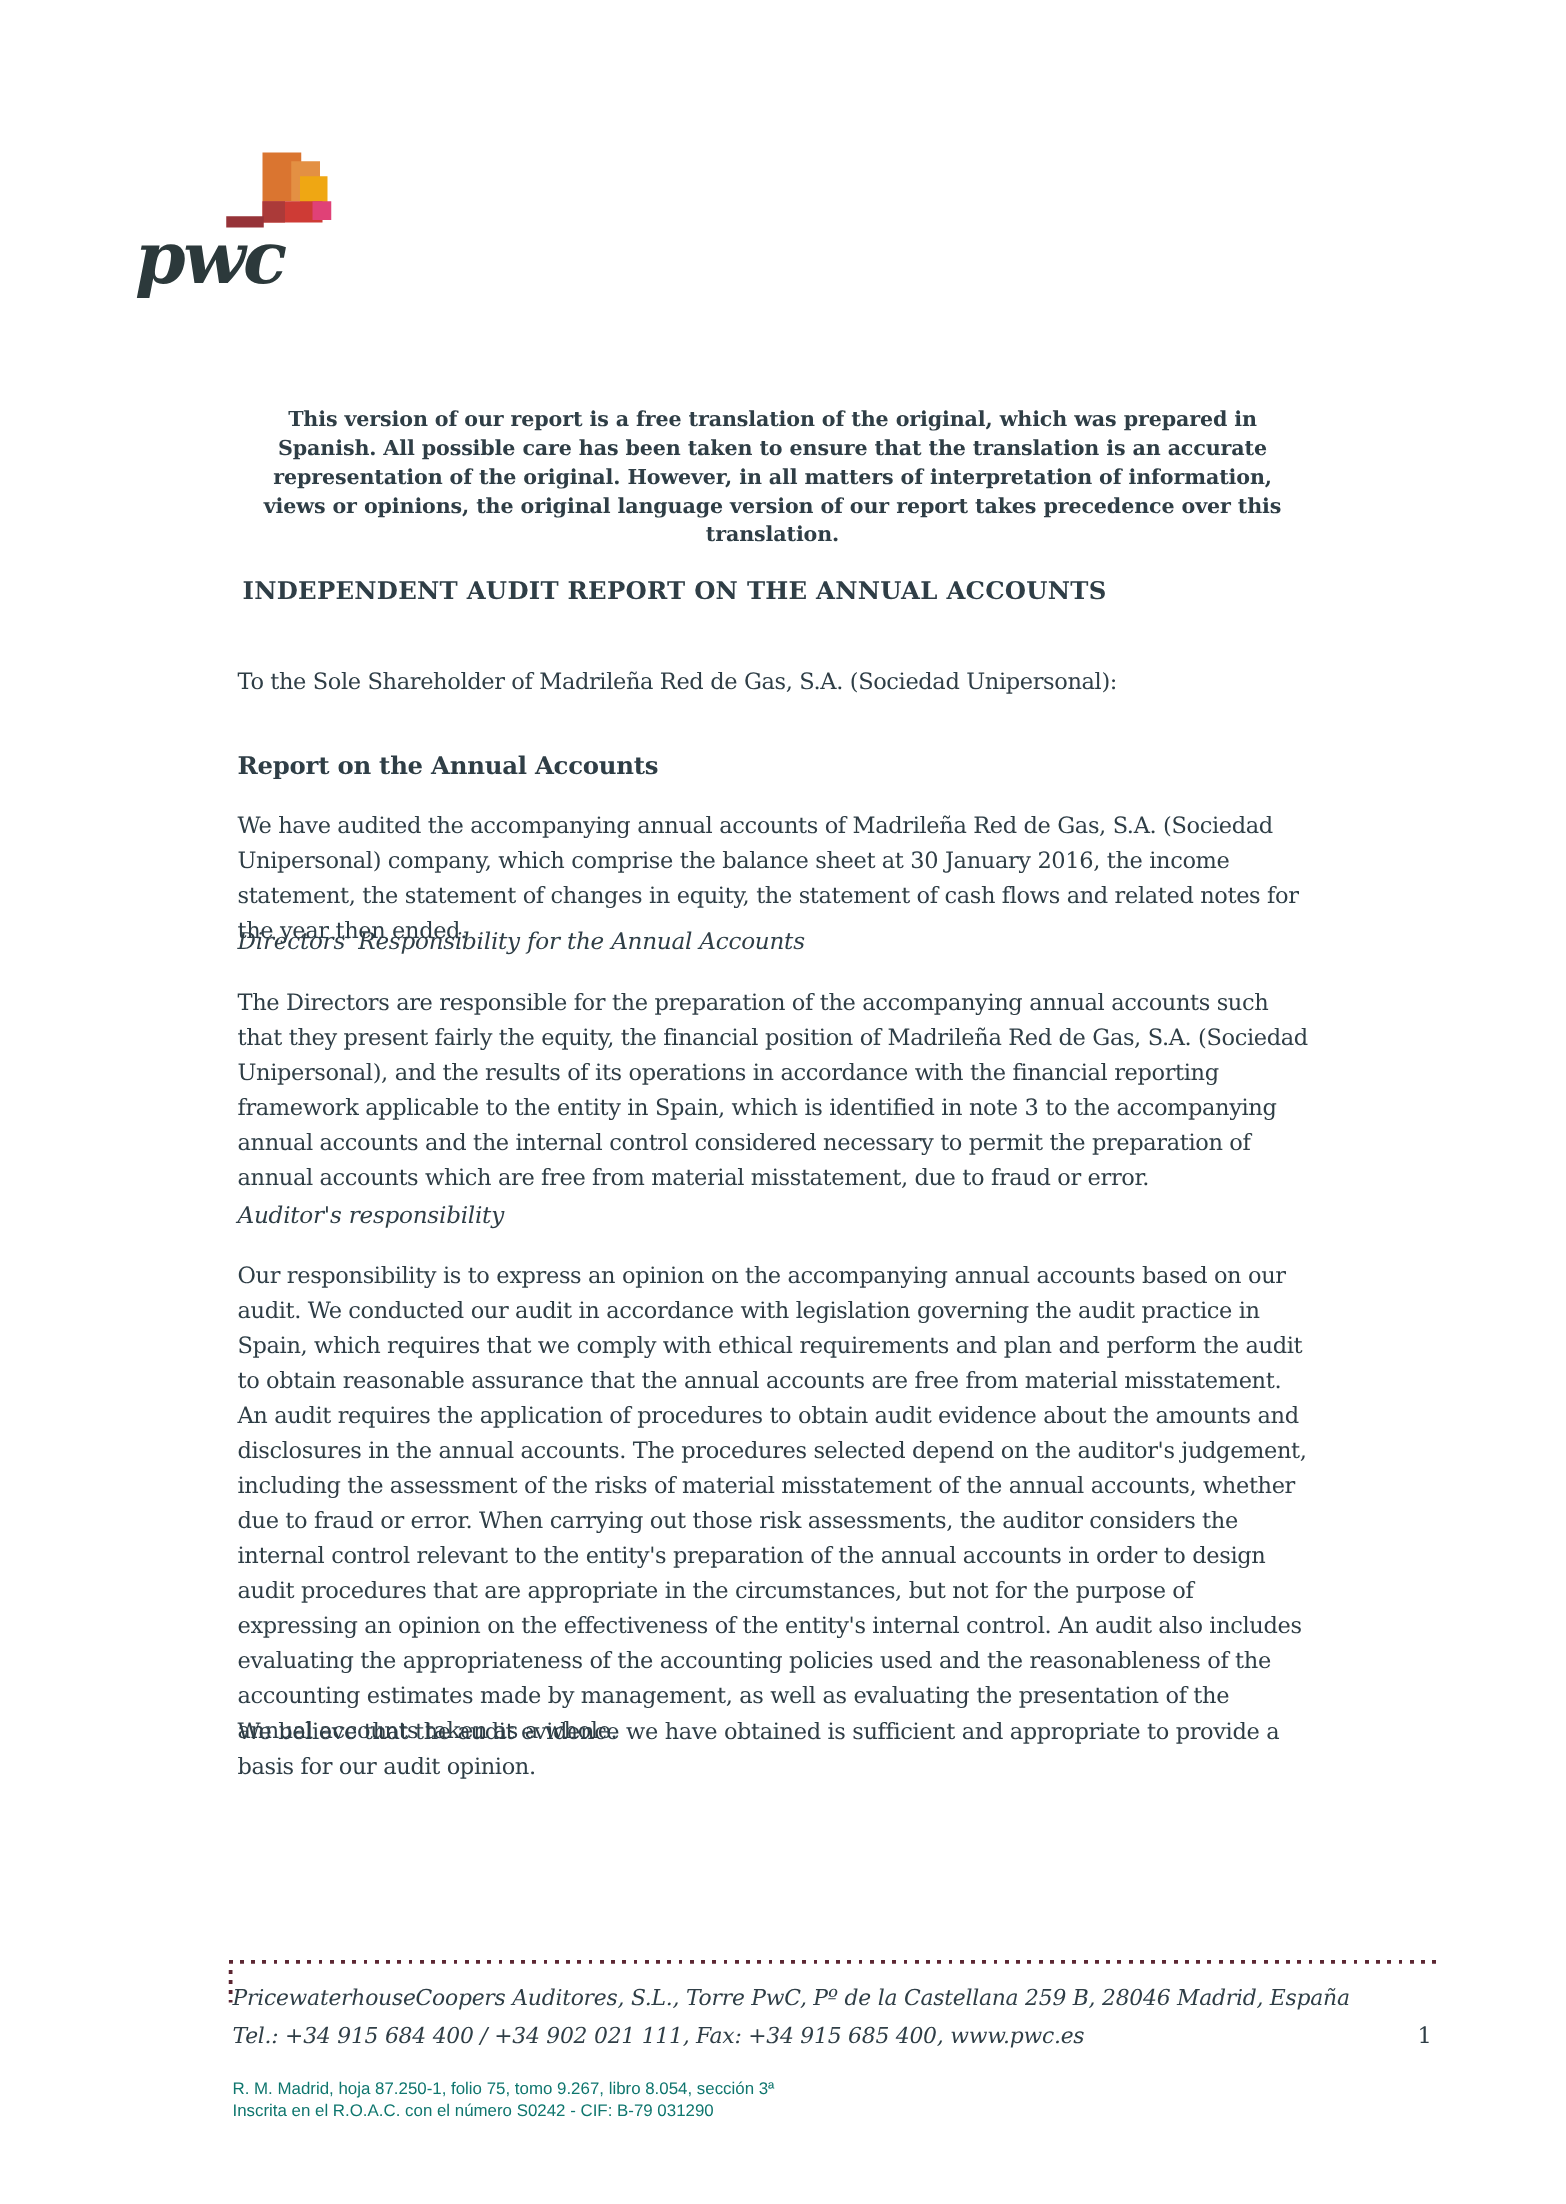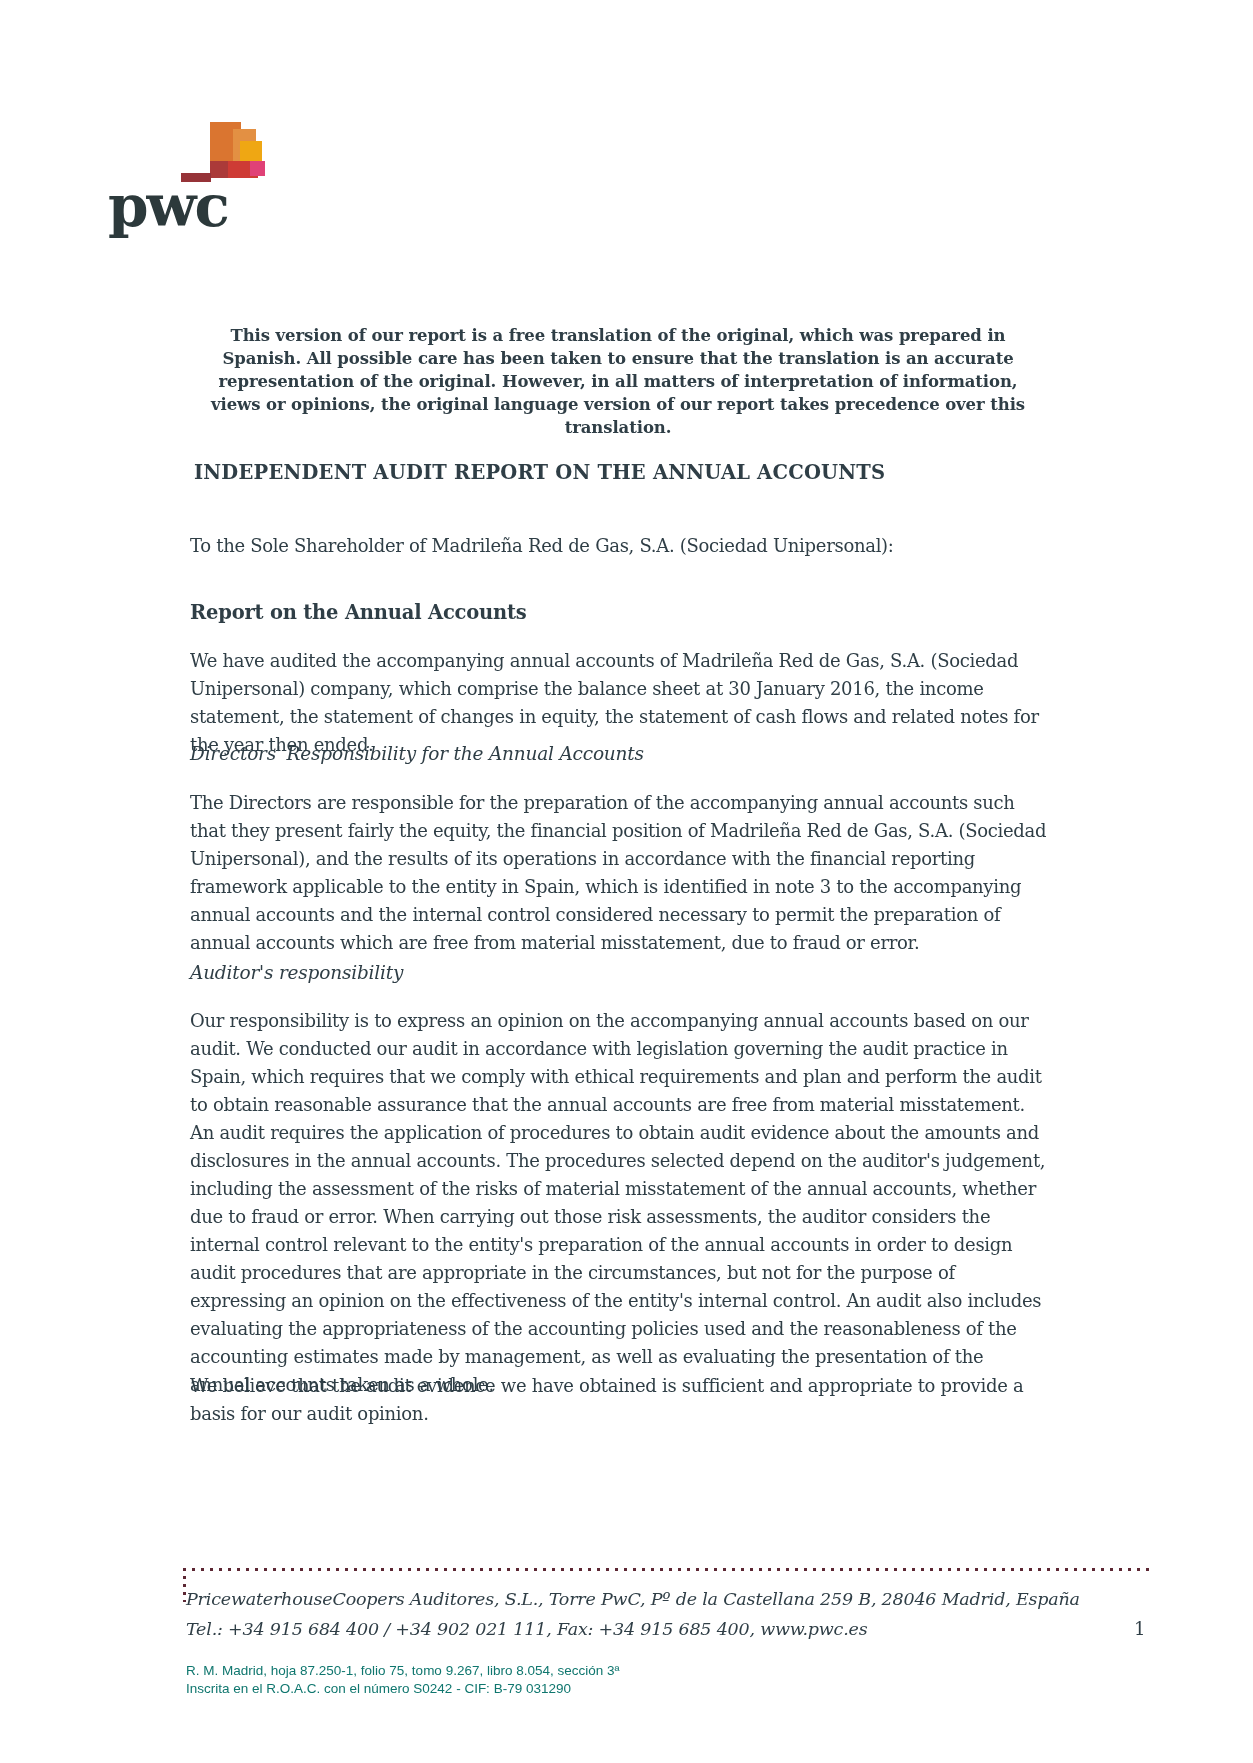--- a/index.html
+++ b/index.html
@@ -18,21 +18,21 @@
   .blk-orange       { left:110px; top:17px;  width:31px; height:39px; background:var(--logo-orange,#da7530); }
   .blk-orange-light { left:133px; top:24px;  width:23px; height:32px; background:var(--logo-orange-light,#e39043); }
   .blk-yellow       { left:140px; top:36px;  width:22px; height:25px; background:var(--logo-yellow,#efa713); }
   .blk-red          { left:110px; top:56px;  width:48px; height:17px; background:var(--logo-red,#ce3b35); }
   .blk-dark-red     { left:110px; top:56px;  width:18px; height:17px; background:var(--logo-dark-red,#ab3a39); }
   .blk-pink         { left:150px; top:56px;  width:15px; height:15px; background:var(--logo-pink,#e04177); }
   .blk-maroon       { left:81px;  top:68px;  width:30px; height:9px;  background:var(--logo-maroon,#963338); }
   .wordmark {
     position:absolute; left:8px; top:70px;
     font-size:58px; font-weight:700; line-height:1.1;
-    letter-spacing:-2px; color:var(--wordmark-color,#2c393b);
+    letter-spacing:-2px; color:var(--wordmark-color,#2c393b);font-style:italic;
   }
 
   
   .tblock { position:absolute; left:186px; width:858px; margin:4px; }
   .disclaimer {
     left:190px; top:320px; width:848px;
     text-align:center; font-weight:700;
     font-size:16.5px; line-height:23px; letter-spacing:-0.1px;
   }
   .title {

